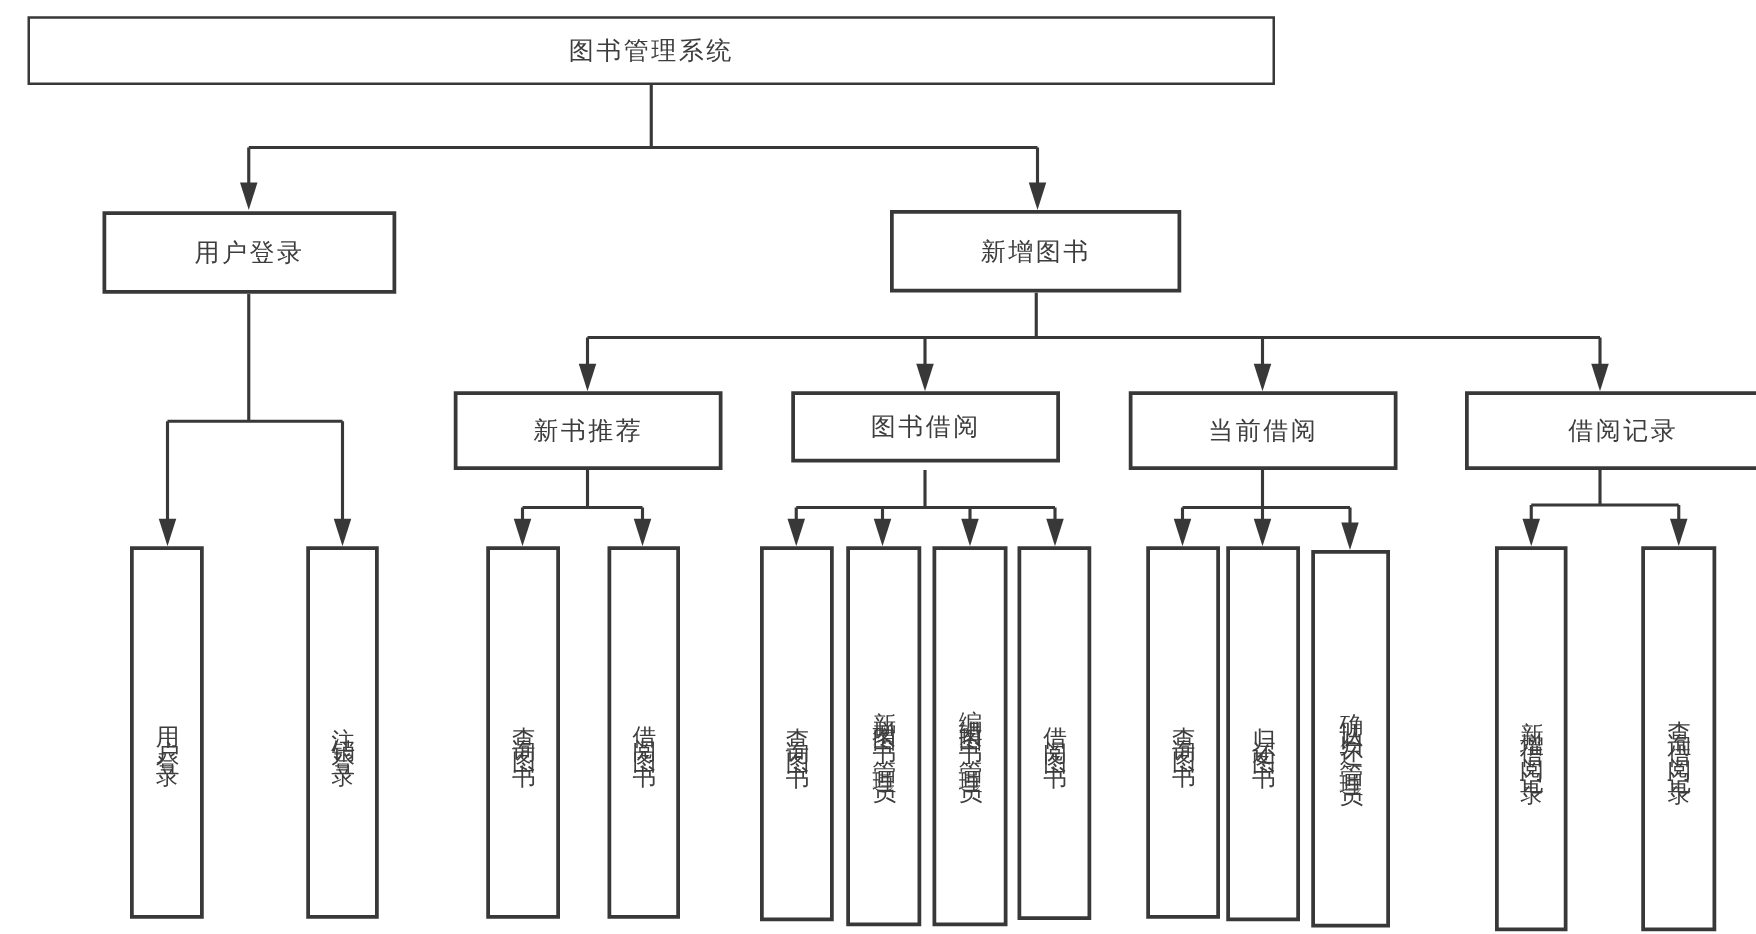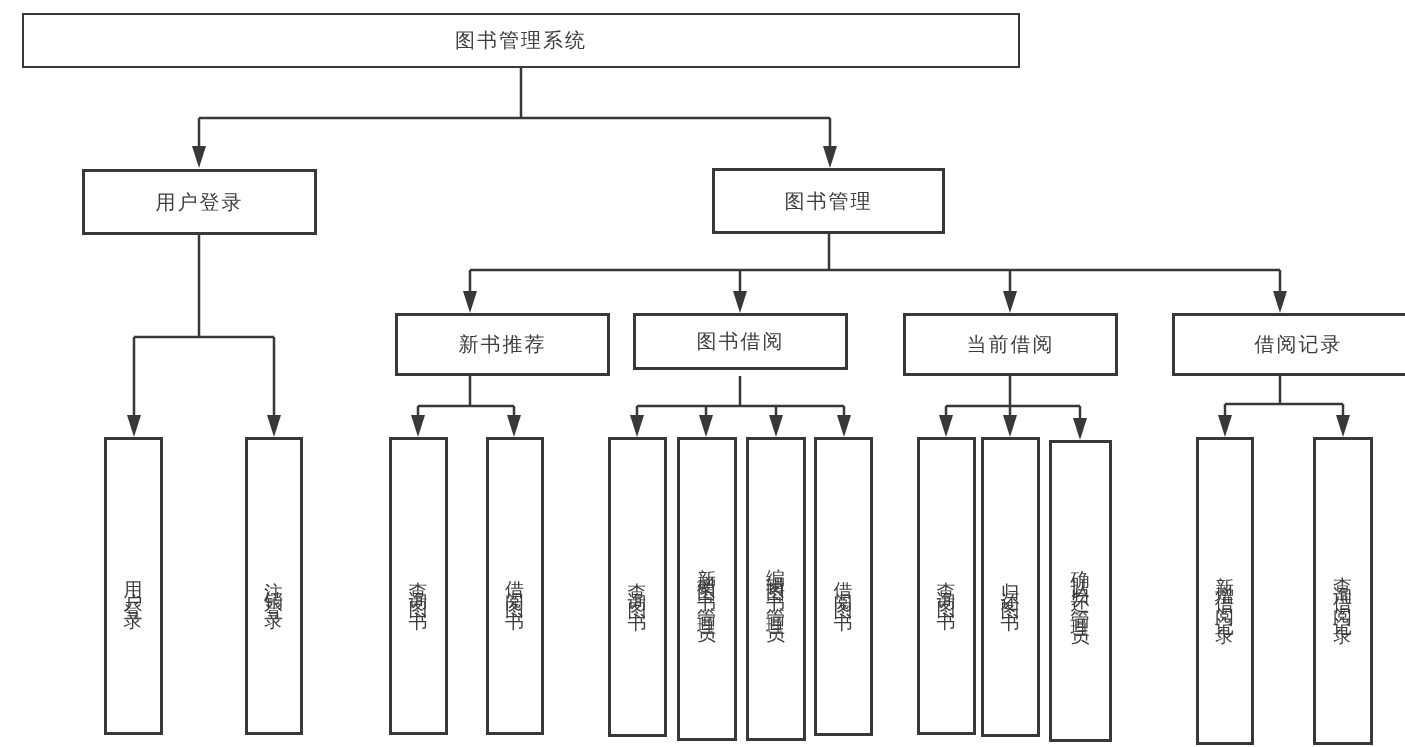--- a/index.html
+++ b/index.html
@@ -108,24 +108,24 @@
   </svg>
 
   <div class="node hbox root" style="left:22px; top:13px; width:998px; height:55px;">
     <span>图书管理系统</span>
   </div>
 
   <div class="node hbox" style="left:82px; top:169px; width:235px; height:66px;">
     <span>用户登录</span>
   </div>
   <div class="node hbox" style="left:712px; top:168px; width:233px; height:66px;">
-    <span>图书管理</span>
+    <span>新增图书</span>
   </div>
 
-  <div class="node hbox" style="left:363px; top:313px; width:215px; height:63px;margin-left:32px;">
+  <div class="node hbox" style="left:363px; top:313px; width:215px; height:63px;">
     <span>新书推荐</span>
   </div>
   <div class="node hbox" style="left:633px; top:313px; width:215px; height:57px;">
     <span>图书借阅</span>
   </div>
   <div class="node hbox" style="left:903px; top:313px; width:215px; height:63px;">
     <span>当前借阅</span>
   </div>
   <div class="node hbox" style="left:1172px; top:313px; width:253px; height:63px;">
     <span>借阅记录</span>

